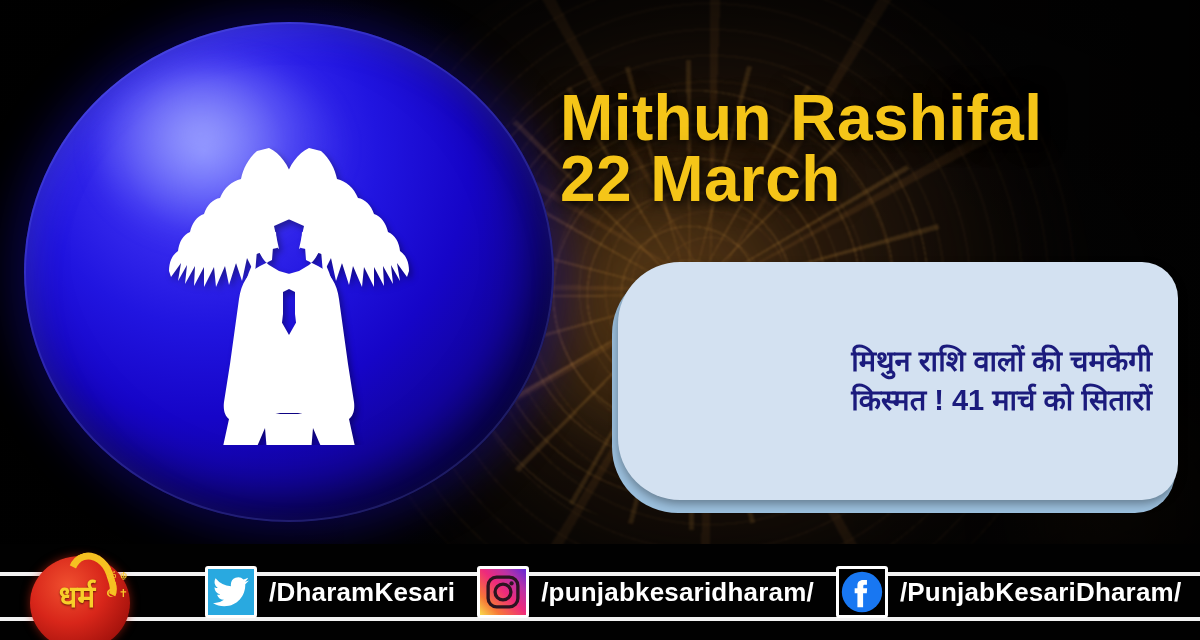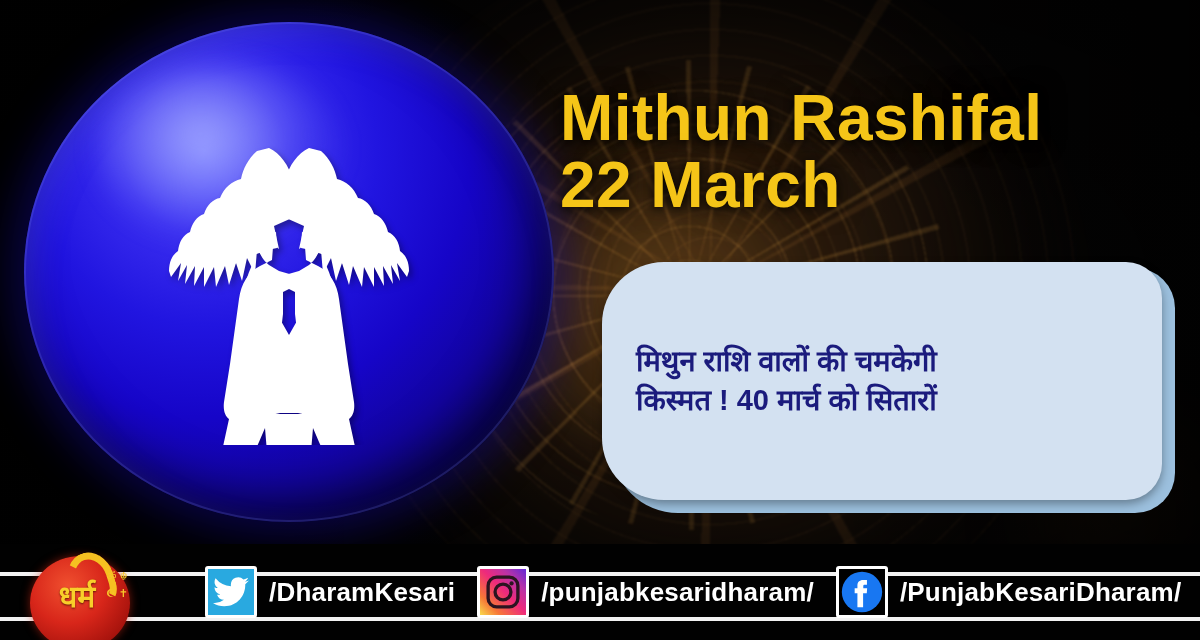--- a/index.html
+++ b/index.html
@@ -74,35 +74,35 @@
 
   
   .headline{
     position:absolute;left:560px;top:88px;width:640px;
     color:#F5C518;
     font-weight:700;letter-spacing:.4px;line-height:.96;
     text-shadow:0 2px 10px rgba(0,0,0,.85), 0 0 26px rgba(0,0,0,.6);
     pointer-events:none;
   }
   .headline .l1{display:block;font-size:64px;}
-  .headline .l2{display:block;font-size:64px;margin-top:6px;}
+  .headline .l2{display:block;font-size:64px;}
 
   
   .card-shadow{
     position:absolute;left:612px;top:268px;width:563px;height:245px;
     background:#9cc0de;
     border-radius:66px 40px 40px 66px;
     filter:blur(.4px);
   }
   .card{
-    position:absolute;left:602px;top:262px;width:560px;height:238px;
+    position:absolute;left:618px;top:262px;width:560px;height:238px;
     background:#d3e1f1;
     border-radius:62px 36px 36px 62px;
     box-shadow:0 4px 10px rgba(0,0,0,.35);
-    display:flex;align-items:center;justify-content:flex-start;
+    display:flex;align-items:center;justify-content:flex-end;
   }
   .card-text{
     color:#1b1b7d;font-weight:700;font-size:29px;line-height:1.35;
     text-align:center;padding:4px 26px 4px 34px;
     font-family:"Liberation Sans","DejaVu Sans",sans-serif;
   }
   .card-text .ln{display:block;white-space:nowrap;}
 
   
   .social-bar{
@@ -195,21 +195,21 @@
 
   <div class="headline">
     <span class="l1">Mithun Rashifal</span>
     <span class="l2">22 March</span>
   </div>
 
   <div class="card-shadow"></div>
   <div class="card">
     <div class="card-text">
       <span class="ln">मिथुन राशि वालों की चमकेगी</span>
-      <span class="ln">किस्मत ! 40 मार्च को सितारों</span>
+      <span class="ln">किस्मत ! 41 मार्च को सितारों</span>
     </div>
   </div>
 
   <div class="social-bar">
     <div class="rule rule-top"></div>
     <div class="rule rule-bot"></div>
 
     <div class="logo">
       <div class="logo-disc"></div>
       <div class="logo-swirl"></div>

